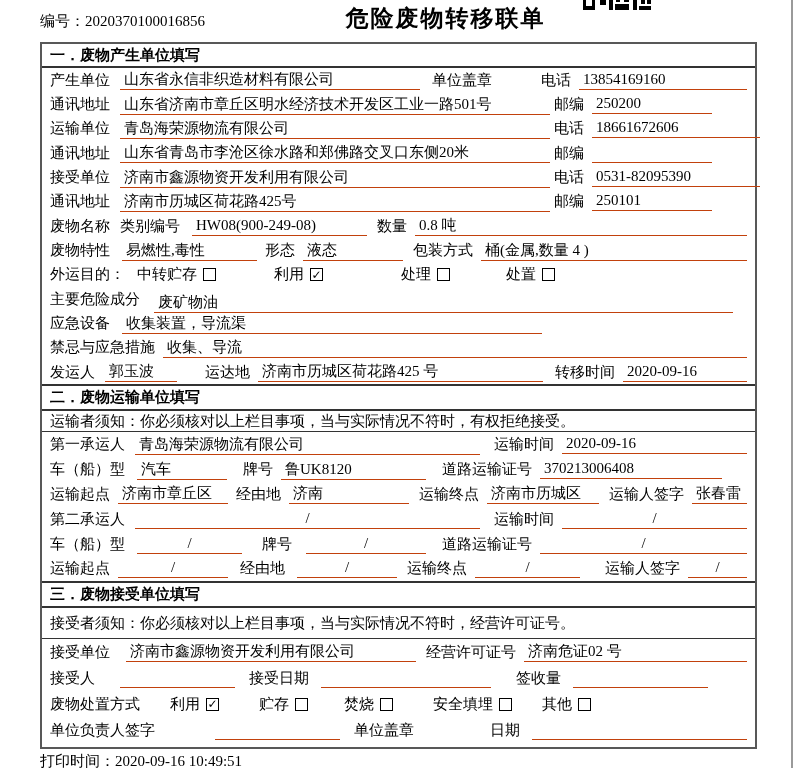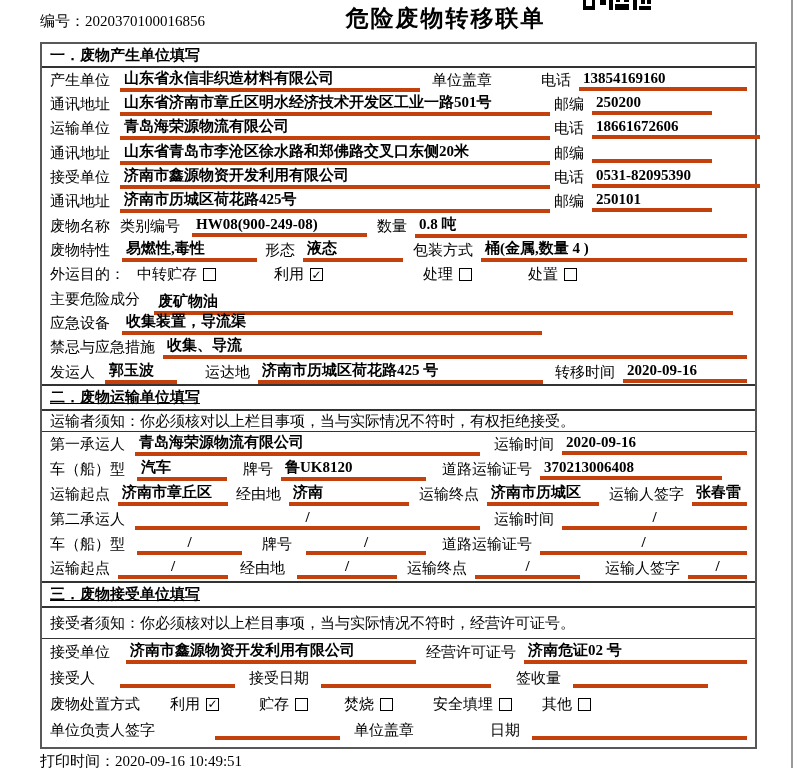--- a/index.html
+++ b/index.html
@@ -12,42 +12,42 @@
   .doc-title{position:absolute;top:3px;left:0;width:100%;padding-left:95px;text-align:center;
     font-size:23px;font-weight:bold;letter-spacing:2px;}
   .qr-frag{position:absolute;left:583px;top:0;}
   .scan-edge{position:absolute;left:791px;top:0;width:2px;height:768px;background:#9a9a9a;}
   .form-table{
     position:absolute;left:40px;top:42px;width:717px;height:707px;
     border:2px solid #585858;display:flex;flex-direction:column;background:#fff;
   }
   .sec-head{flex:none;height:24px;display:flex;align-items:center;padding:0 8px;
     font-weight:bold;border-bottom:2px solid #333;}
-  .sec-head.mid{height:27px;border-top:2px solid #333;text-decoration:underline;}
+  .sec-head.mid{height:27px;border-top:2px solid #333;}
   .row{flex:none;display:flex;align-items:center;padding:0 8px;white-space:nowrap;}
   .h1{height:24.35px;}
   .h2{height:24.8px;}
   .note{height:21px;border-bottom:1.5px solid #333;}
   .note3{height:31px;}
   .h3{height:26px;}
   .lbl{flex:none;white-space:nowrap;}
   .w62{width:62px;}
-  .val{flex:none;display:inline-block;border-bottom:4px solid #c2410c;padding:0 4px;
-    min-height:19px;white-space:nowrap;overflow:hidden;font-weight:bold;}
+  .val{flex:none;display:inline-block;border-bottom:1px solid #c2410c;padding:0 4px;
+    min-height:19px;white-space:nowrap;overflow:hidden;}
   .grow{flex:1 1 auto;}
   .sp{flex:1 1 auto;min-width:4px;}
   .ctr{text-align:center;}
   .cb{flex:none;display:inline-flex;width:13px;height:13px;border:1.5px solid #000;
     margin-left:6px;align-items:center;justify-content:center;
     font-size:12px;line-height:1;font-family:"DejaVu Sans",sans-serif;}
   .print-line{position:absolute;left:40px;top:752px;white-space:nowrap;}
   .ml8{margin-left:8px;}.ml10{margin-left:10px;}.ml12{margin-left:12px;}.ml14{margin-left:14px;}
   .ml16{margin-left:16px;}.ml20{margin-left:20px;}.ml25{margin-left:25px;}.ml28{margin-left:28px;}
   .ml30{margin-left:30px;}.ml40{margin-left:40px;}.ml42{margin-left:36px;}
-  .ml58{margin-left:58px;}.ml60{margin-left:60px;}.ml86{margin-left:100px;}.ml116{margin-left:56px;}.mr14{margin-right:14px;margin-top:8px;}.mr25{margin-right:25px;}
+  .ml58{margin-left:58px;}.ml60{margin-left:60px;}.ml86{margin-left:78px;}.ml116{margin-left:56px;}.mr14{margin-right:14px;margin-top:8px;}.mr25{margin-right:25px;}
 </style>
 </head>
 <body>
 
 <div class="serial"><span>编号：</span><span>2020370100016856</span></div>
 <div class="doc-title">危险废物转移联单</div>
 <svg class="qr-frag" width="68" height="10" viewBox="0 0 68 10">
   <g fill="#000">
     <rect x="0" y="0" width="3" height="10"></rect>
       <rect x="0" y="6" width="12" height="4"></rect>

